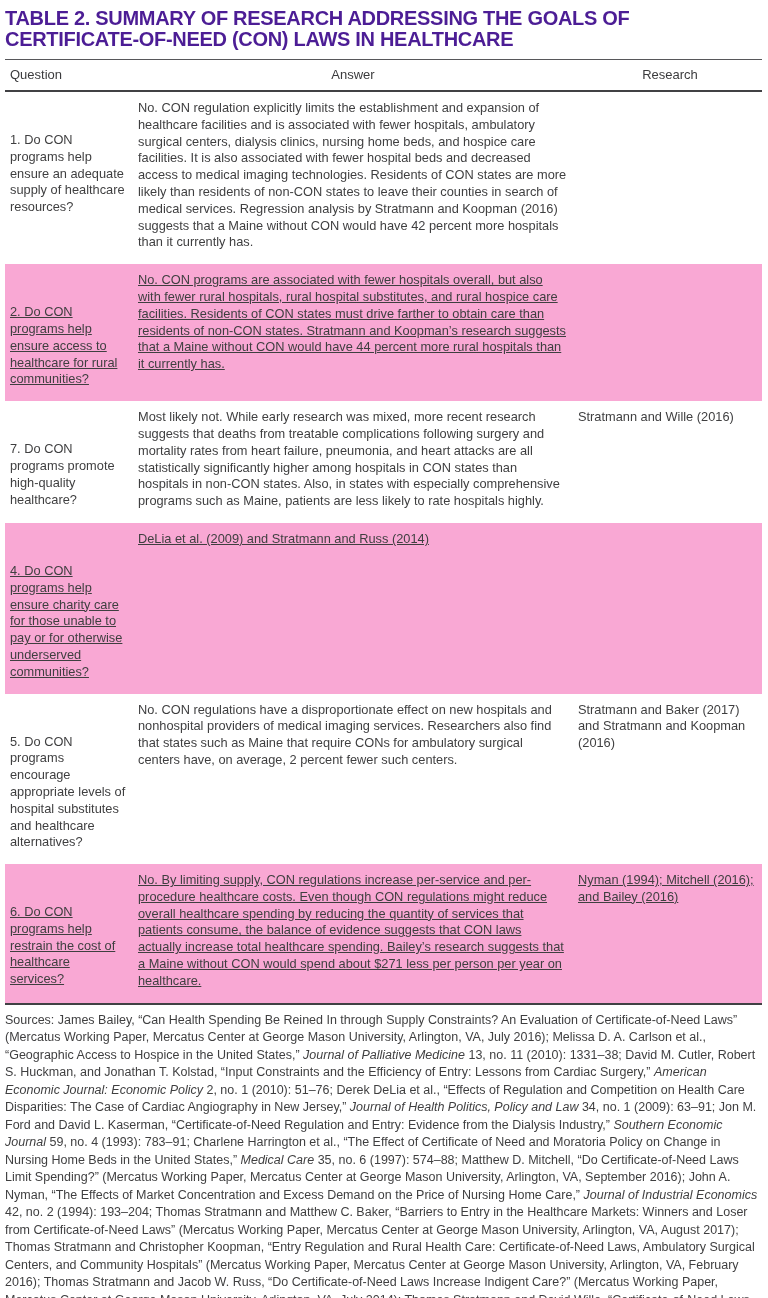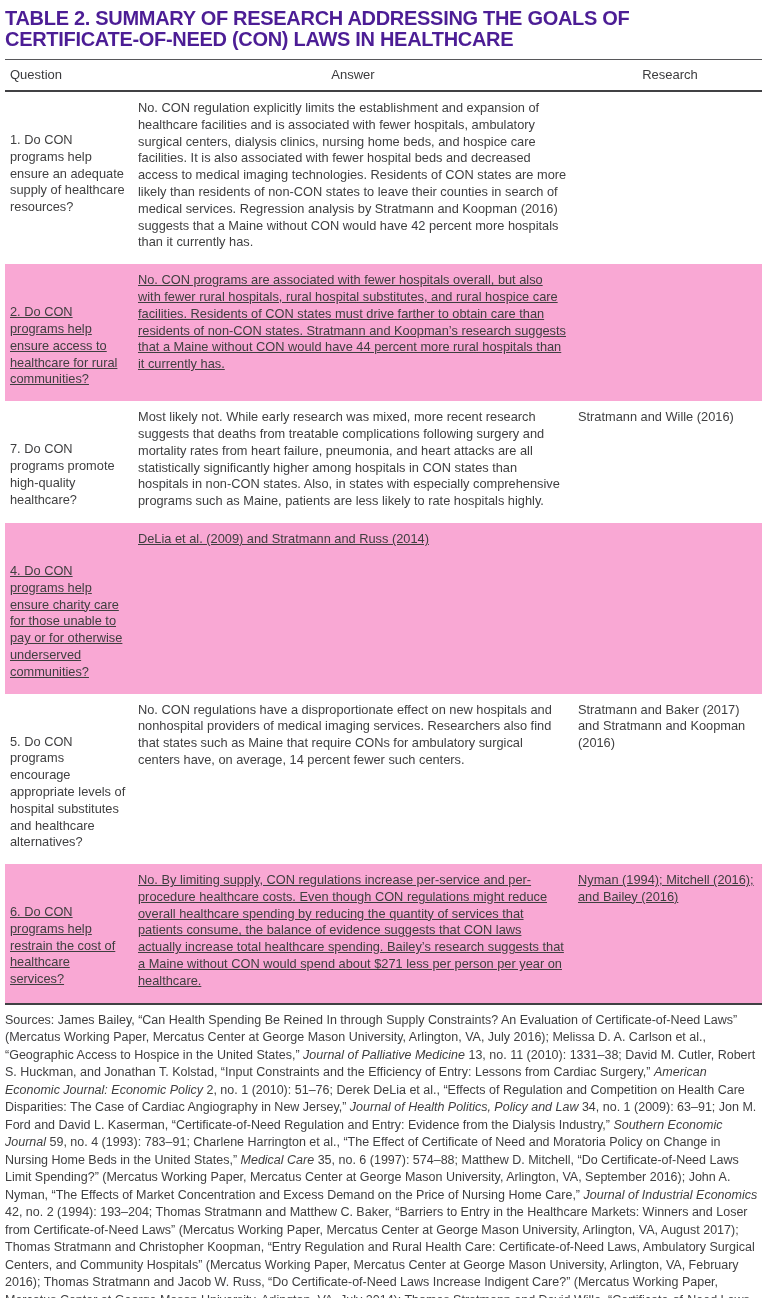--- a/index.html
+++ b/index.html
@@ -94,21 +94,21 @@
     <div class="cell r">Stratmann and Wille (2016)</div>
   </div>
 
   <div class="row shaded">
     <div class="cell q">4. Do CON programs help ensure charity care for those unable to pay or for otherwise underserved communities?</div>
     <div class="cell r">DeLia et al. (2009) and Stratmann and Russ (2014)</div>
   </div>
 
   <div class="row">
     <div class="cell q">5. Do CON programs encourage appropriate levels of hospital substitutes and healthcare alternatives?</div>
-    <div class="cell a">No. CON regulations have a disproportionate effect on new hospitals and nonhospital providers of medical imaging services. Researchers also find that states such as Maine that require CONs for ambulatory surgical centers have, on average, 14 percent fewer such centers.</div>
+    <div class="cell a">No. CON regulations have a disproportionate effect on new hospitals and nonhospital providers of medical imaging services. Researchers also find that states such as Maine that require CONs for ambulatory surgical centers have, on average, 2 percent fewer such centers.</div>
     <div class="cell r">Stratmann and Baker (2017) and Stratmann and Koopman (2016)</div>
   </div>
 
   <div class="row shaded">
     <div class="cell q">6. Do CON programs help restrain the cost of healthcare services?</div>
     <div class="cell a">No. By limiting supply, CON regulations increase per-service and per-procedure healthcare costs. Even though CON regulations might reduce overall healthcare spending by reducing the quantity of services that patients consume, the balance of evidence suggests that CON laws actually increase total healthcare spending. Bailey’s research suggests that a Maine without CON would spend about $271 less per person per year on healthcare.</div>
     <div class="cell r">Nyman (1994); Mitchell (2016); and Bailey (2016)</div>
   </div>
 </div>
   </div>

